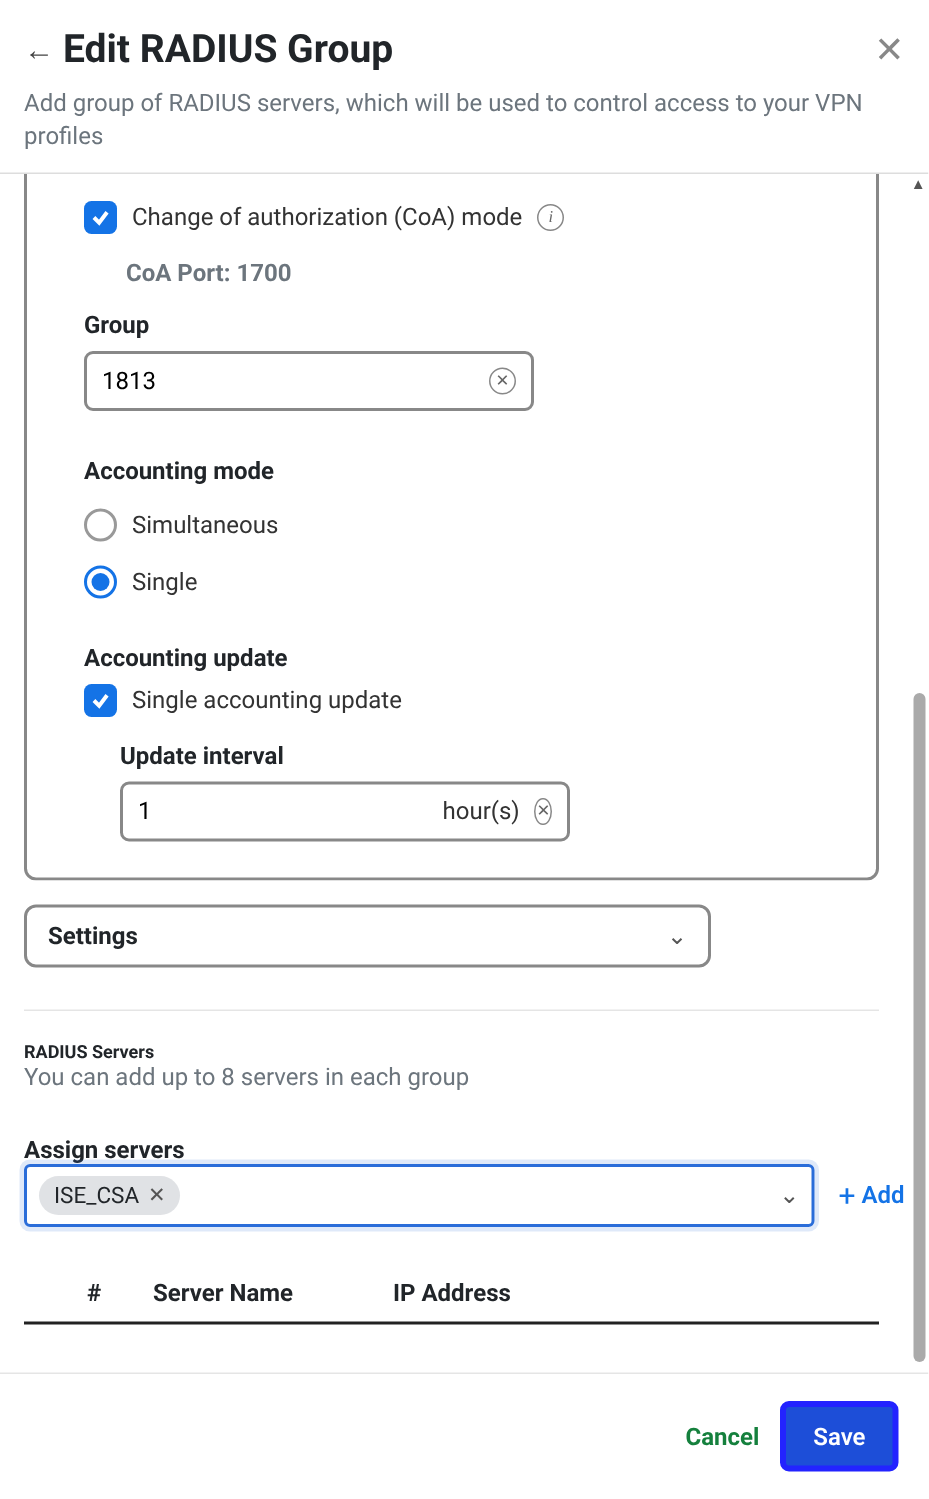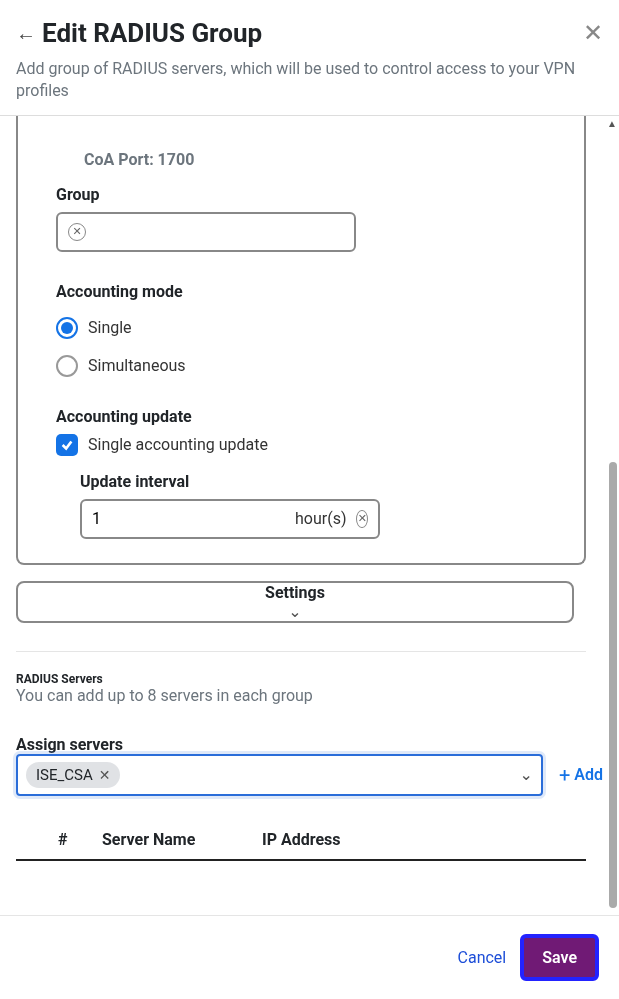--- a/index.html
+++ b/index.html
@@ -40,83 +40,93 @@
 .text-input { border: 2px solid #888; border-radius: 6px; height: 40px; display: flex; align-items: center; padding: 0 10px; width: 300px; }
 .text-input input { border: none; outline: none; font-size: 16px; flex: 1; background: transparent; }
 .text-input .clear { width: 18px; height: 18px; border: 1px solid #888; border-radius: 50%; display: flex; align-items: center; justify-content: center; font-size: 11px; color: #666; cursor: pointer; }
 .text-input .unit { font-size: 16px; color: #333; margin-right: 10px; }
 
 .radio-wrap { display: flex; align-items: center; gap: 10px; cursor: pointer; }
 .radio { width: 22px; height: 22px; border: 2px solid #999; border-radius: 50%; display: flex; align-items: center; justify-content: center; flex-shrink: 0; }
 .radio.checked { border-color: #1473E6; }
 .radio.checked::after { content: ''; width: 12px; height: 12px; background: #1473E6; border-radius: 50%; }
 
-.settings-bar { border: 2px solid #888; border-radius: 8px; height: 42px; display: flex; align-items: center; justify-content: space-between; padding: 0 14px; margin-top: 16px; width: 558px; cursor: pointer; flex-direction: column; }
+.settings-bar { border: 2px solid #888; border-radius: 8px; height: 42px; display: flex; align-items: center; justify-content: space-between; padding: 0 14px; margin-top: 16px; width: 458px; cursor: pointer; }
 .settings-bar .chev { font-size: 16px; color: #555; }
 
 .section-divider { border: none; border-top: 1px solid #e5e5e5; margin: 28px 0 20px 0; width: 570px; }
 
 .section-title { font-size: 12px; font-weight: 700; }
 .section-sub { font-size: 16px; color: #6c757d; margin-top: 0; }
 
 .assign-row { display: flex; align-items: center; gap: 16px; margin-top: 0; }
 .dropdown { border: 2px solid #2a6dd9; border-radius: 4px; height: 42px; flex: 1; display: flex; align-items: center; padding: 0 8px; box-shadow: 0 0 0 3px rgba(42,109,217,0.15); }
 .chip { background: #e0e2e5; border-radius: 14px; padding: 4px 10px; display: inline-flex; align-items: center; gap: 6px; font-size: 15px; }
 .chip .x { font-size: 14px; color: #555; cursor: pointer; }
 .dropdown .chev { margin-left: auto; font-size: 16px; color: #555; cursor: pointer; }
 .add-btn { color: #1473E6; font-size: 16px; font-weight: 600; display: flex; align-items: center; gap: 4px; cursor: pointer; }
 .add-btn .plus { font-size: 20px; font-weight: 400; }
 
 .table { width: 570px; margin-top: 24px; border-collapse: collapse; }
 .table .hdr-row td { border-bottom: 2px solid #222; padding: 10px 6px; font-weight: 700; font-size: 16px; }
 
 .footer { border-top: 1px solid #e5e5e5; padding: 18px 20px; display: flex; justify-content: flex-end; align-items: center; gap: 14px; position: absolute; bottom: 0; left: 0; right: 0; background: #fff; }
-.cancel-btn { color: #1d4ed8; font-size: 16px; font-weight: 400; cursor: pointer; }
-.save-btn { background: #701a75; color: #fff; font-size: 16px; font-weight: 600; padding: 10px 18px; border-radius: 6px; cursor: pointer; border: 4px solid #2323ff; }
+.cancel-btn { color: #15803d; font-size: 16px; font-weight: 700; cursor: pointer; }
+.save-btn { background: #1d4ed8; color: #fff; font-size: 16px; font-weight: 600; padding: 10px 18px; border-radius: 6px; cursor: pointer; border: 4px solid #2323ff; }
 </style>
 </head>
 <body>
 
 <div class="header">
   <div class="header-row">
     <span class="back-arrow">←</span>
     <span class="title">Edit RADIUS Group</span>
     <span class="close-x">✕</span>
   </div>
   <div class="subtitle">Add group of RADIUS servers, which will be used to control access to your VPN profiles</div>
 </div>
 
 <hr class="hr-top">
 
 <div class="scroll-area">
 
   <div class="panel-box">
 
+    <div class="row indent-1">
+      <span class="checkbox">
+        <svg viewBox="0 0 16 16">
+            <polyline points="3,8 7,12 13,4"></polyline>
+          </svg>
+      </span>
+      <span class="label-text">Change of authorization (CoA) mode</span>
+      <span class="info-icon">i</span>
+    </div>
 
     <div class="row indent-2 mt-16">
       <span class="gray-bold">CoA Port: 1700</span>
     </div>
 
 
     <div class="indent-1 mt-16">
       <div class="label-bold">Group</div>
       <div class="text-input mt-8">
+        <input value="1813" style="">
         <span class="clear">✕</span>
       </div>
     </div>
 
     <div class="indent-1 mt-30">
       <div class="label-bold">Accounting mode</div>
       <div class="radio-wrap mt-16">
+        <span class="radio"></span>
+        <span class="label-text">Simultaneous</span>
+      </div>
+      <div class="radio-wrap mt-16">
         <span class="radio checked"></span>
         <span class="label-text">Single</span>
-      </div>
-      <div class="radio-wrap mt-16">
-        <span class="radio"></span>
-        <span class="label-text">Simultaneous</span>
       </div>
     </div>
 
     <div class="indent-1 mt-30">
       <div class="label-bold">Accounting update</div>
       <div class="row mt-8">
         <span class="checkbox">
           <svg viewBox="0 0 16 16">
               <polyline points="3,8 7,12 13,4"></polyline>
             </svg>

